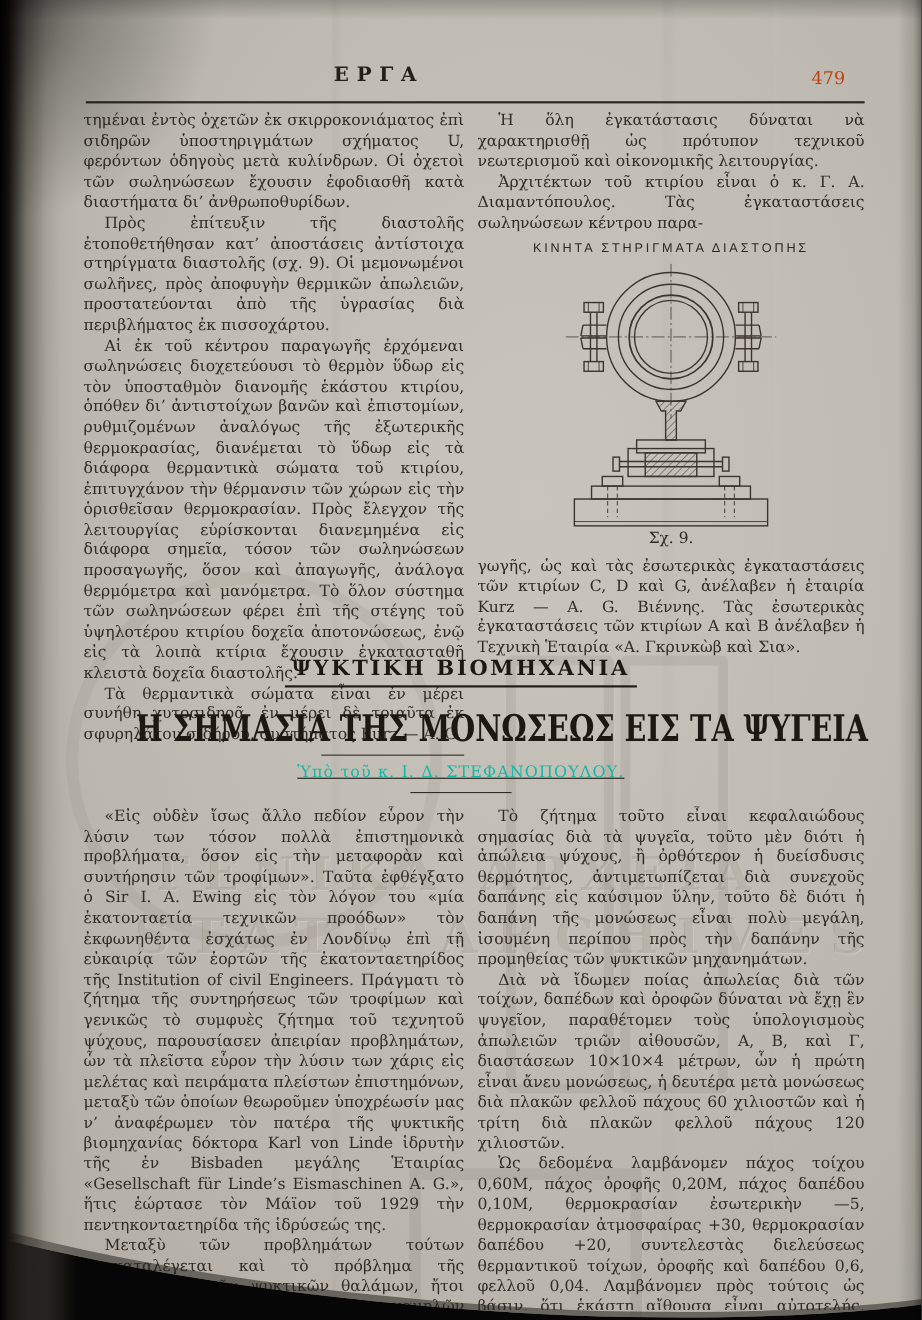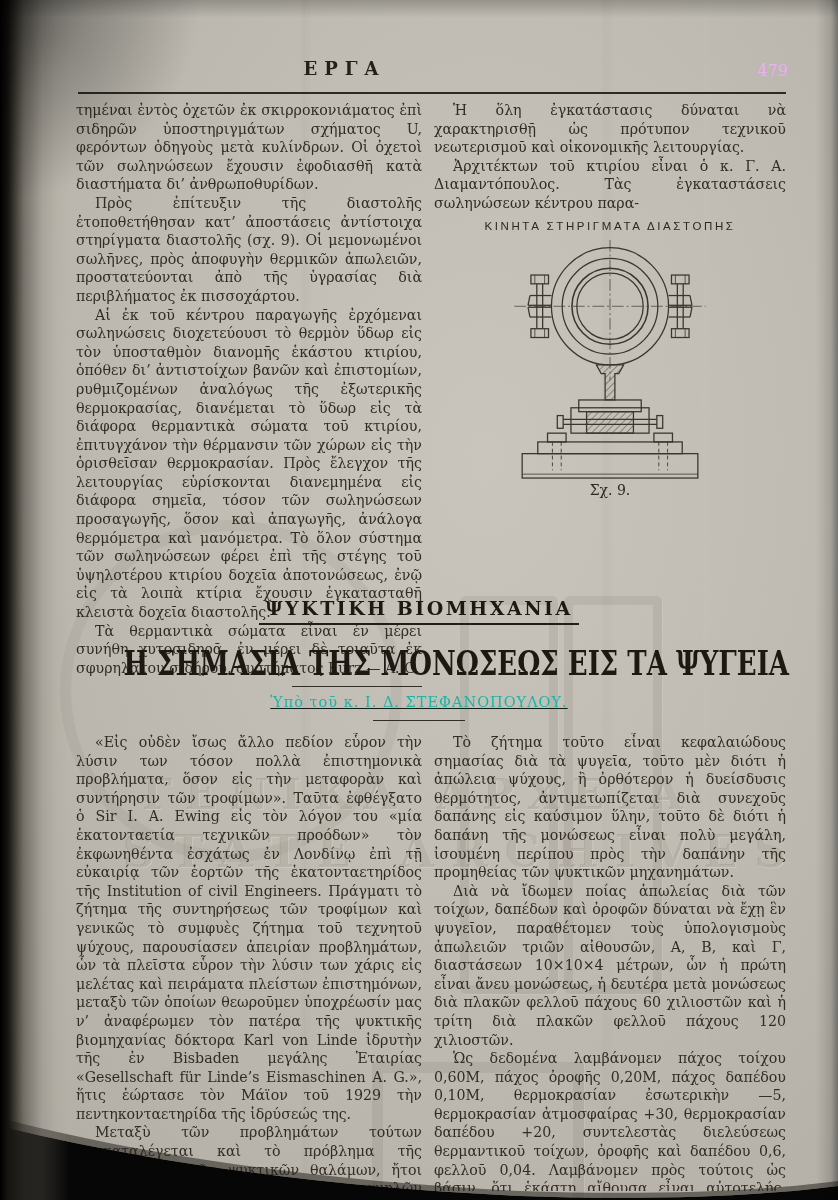--- a/index.html
+++ b/index.html
@@ -33,22 +33,22 @@
   .wm-bar1{left:460px;top:596px;width:80px;height:380px;}
   .wm-bar2{left:564px;top:596px;width:80px;height:380px;}
   .wm-pi{left:372px;top:1062px;width:190px;height:180px;
          border:11px solid rgba(108,102,92,.13);border-bottom:none;border-radius:4px 4px 0 0;
          box-shadow:1px 1px 0 rgba(219,215,206,.25);}
   .wm-arc{left:60px;top:520px;width:320px;height:320px;border:11px solid rgba(108,102,92,.09);
           border-radius:50%;}
   
   .header-title{position:absolute;top:58px;left:0;width:689px;text-align:center;
                 font-size:18px;font-weight:bold;letter-spacing:7px;color:#241f19;}
-  .page-number{position:absolute;top:61px;left:718px;width:70px;text-align:right;
-               font-size:16px;color:#f0abfc;}
+  .page-number{position:absolute;top:61px;left:718px;width:70px;text-align:center;
+               font-size:16px;color:#c2410c;}
   .header-rule{position:absolute;top:92px;left:78px;width:708px;height:2px;background:#2e2923;}
   
   .col{position:absolute;color:#322c24;}
   .col p{margin:0;text-align:justify;font-size:14.2px;line-height:18.6px;}
   .col p.ind{text-indent:19px;}
   .col-tl{top:101px;left:76px;width:346px;}
   .col-tr{top:101px;left:434px;width:352px;}
   .rule-end-left{margin:9px 0 0 auto;width:130px;height:0;border-top:1.6px solid #332d26;}
   
   .figure{margin-top:7px;text-align:center;}
@@ -166,20 +166,21 @@
             <line x1="195" y1="211" x2="195" y2="240" stroke-dasharray="4 3" stroke-width="0.9"></line>
 
           <rect x="62" y="211" width="148" height="12"></rect>
           <rect x="46" y="223" width="180" height="25"></rect>
           <line x1="46" y1="244" x2="226" y2="244" stroke-width="0.8"></line>
         </g>
       </svg>
       <div class="fig-cap-bot">Σχ. 9.</div>
     </div>
 
+    <p>γωγῆς, ὡς καὶ τὰς ἐσωτερικὰς ἐγκαταστάσεις τῶν κτιρίων C, D καὶ G, ἀνέλαβεν ἡ ἑταιρία Kurz — A. G. Βιέννης. Τὰς ἐσωτερικὰς ἐγκαταστάσεις τῶν κτιρίων Α καὶ Β ἀνέλαβεν ἡ Τεχνικὴ Ἑταιρία «Α. Γκρινκὼβ καὶ Σια».</p>
   </div>
 
   <div class="section-block">
     <div><span class="kicker">ΨΥΚΤΙΚΗ ΒΙΟΜΗΧΑΝΙΑ</span></div>
     <div class="main-title"><span>Η ΣΗΜΑΣΙΑ ΤΗΣ ΜΟΝΩΣΕΩΣ ΕΙΣ ΤΑ ΨΥΓΕΙΑ</span></div>
     <div class="byline">Ὑπὸ τοῦ κ. Ι. Δ. ΣΤΕΦΑΝΟΠΟΥΛΟΥ.</div>
     <div class="rule-end-center"></div>
   </div>
 
   <div class="col col-al">

